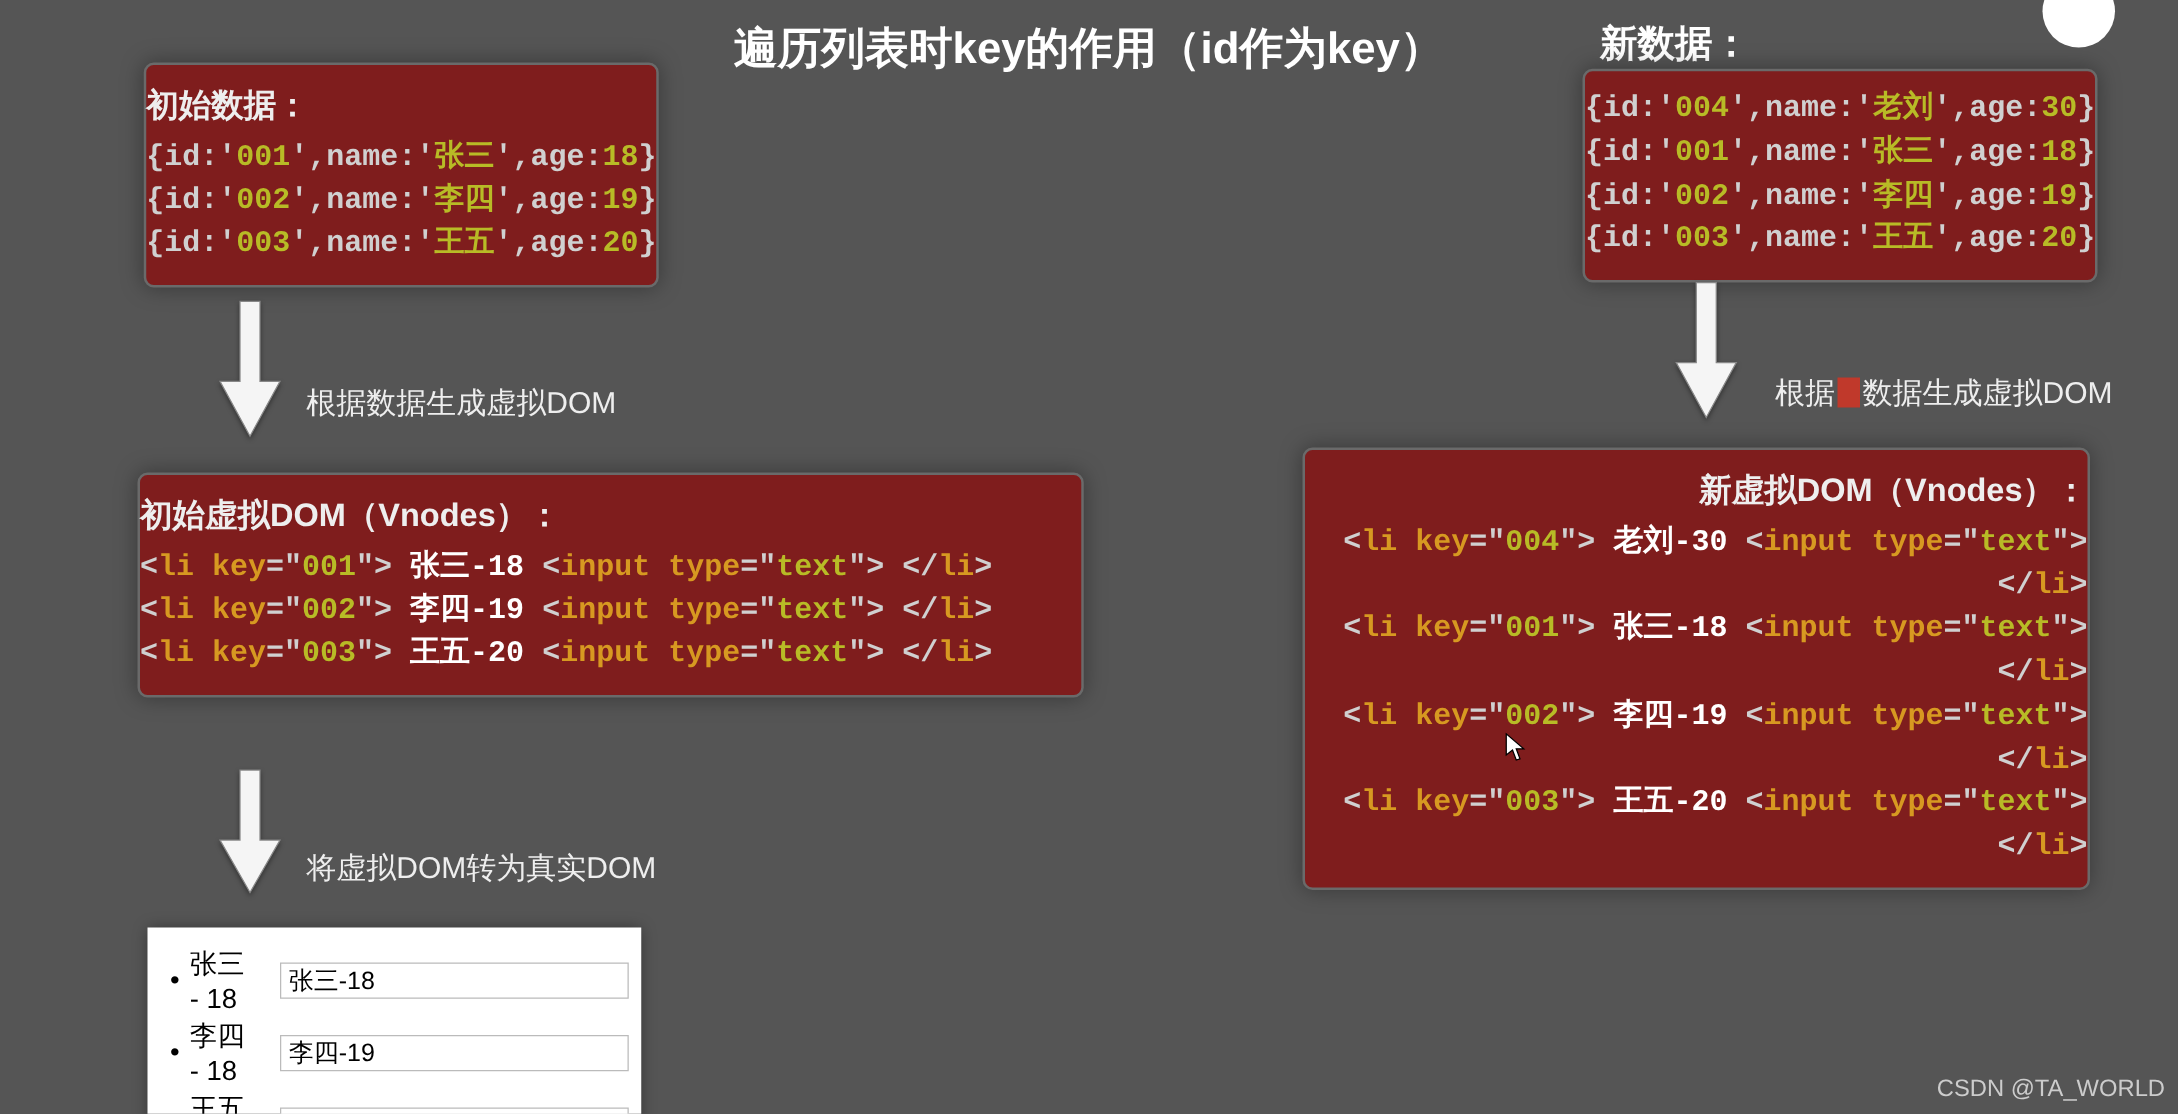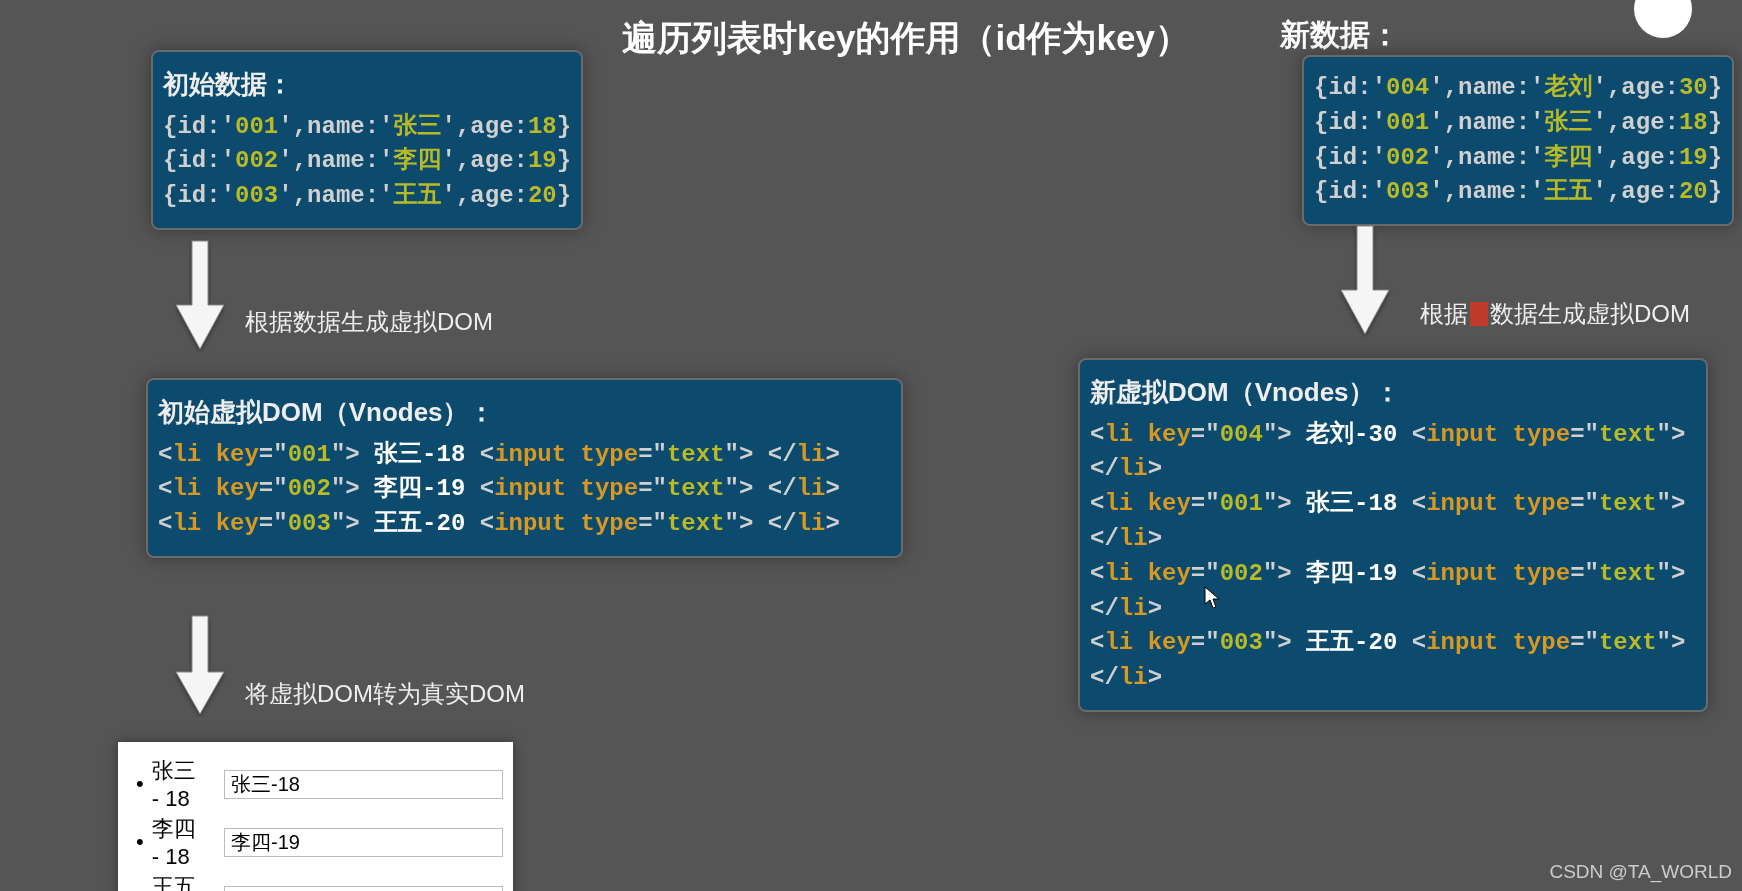--- a/index.html
+++ b/index.html
@@ -15,36 +15,34 @@
   }
 
   .title {
     position: absolute;
     top: 15px;
     left: 50%;
     transform: translateX(-50%);
     font-size: 35px;
     font-weight: bold;
     color: #fff;
-    margin-left: 35px;
   }
 
   .box {
     position: absolute;
-    background: #0c4a6e;
+    background: #7f1d1d;
     border: 2px solid #6a6a6a;
     border-radius: 8px;
-    padding: 14px 10px;
+    padding: 14px 0;
     box-shadow: 0 0 18px rgba(0,0,0,0.35);
     font-family: Consolas, "Courier New", monospace;
     font-size: 24px;
     line-height: 1.45;
     color: #d0d0d0;
     font-weight: bold;
-    margin-left: 36px;
   }
   .box .hdr {
     font-family: "Microsoft YaHei", sans-serif;
     font-size: 26px;
     font-weight: bold;
     color: #eee;
     margin-bottom: 6px;
   }
 
   
@@ -62,21 +60,21 @@
     position: absolute;
     top: 15px; left: 1280px;
     font-size: 30px; font-weight: bold; color: #fff;
     font-family: "Microsoft YaHei", sans-serif;
   }
   #box-newdata { top: 55px; left: 1266px; }
 
   
   #box-vnodes-initial { top: 378px; left: 110px; width: 757px; }
   
-  #box-vnodes-new { top: 358px; left: 1042px; width: 630px; }
+  #box-vnodes-new { top: 358px; left: 1042px; width: 630px; text-align: right; }
 
   
   .arrow {
     position: absolute;
     color: #eee;
   }
   .arrow svg { filter: drop-shadow(0 2px 2px rgba(0,0,0,0.4)); }
   .arrow-label {
     position: absolute;
     font-size: 24px;

